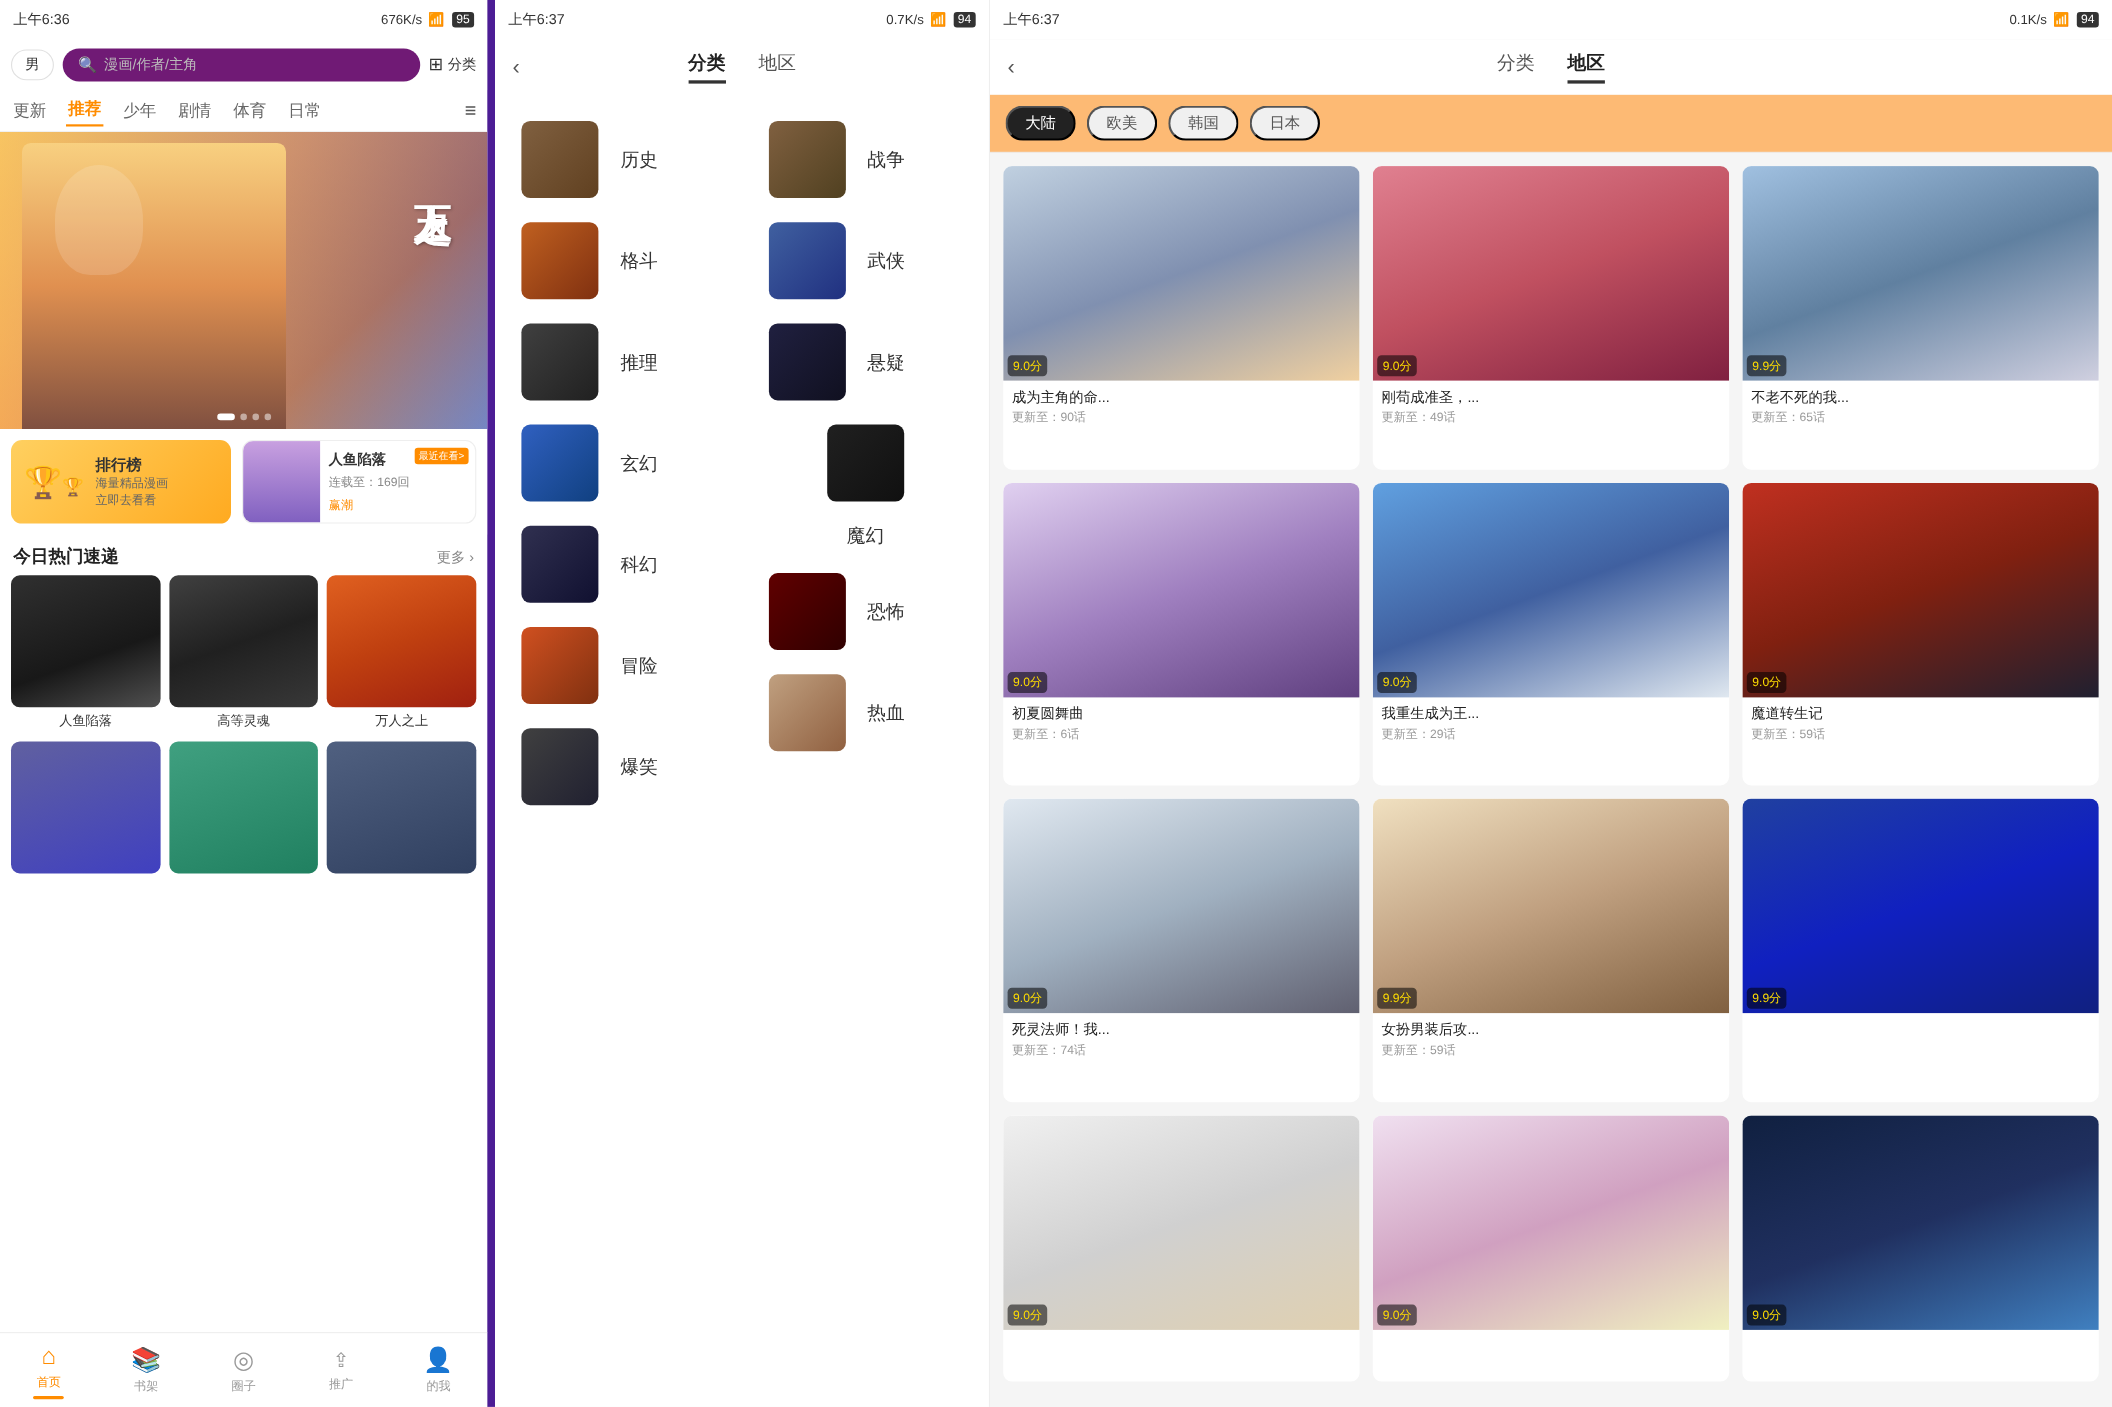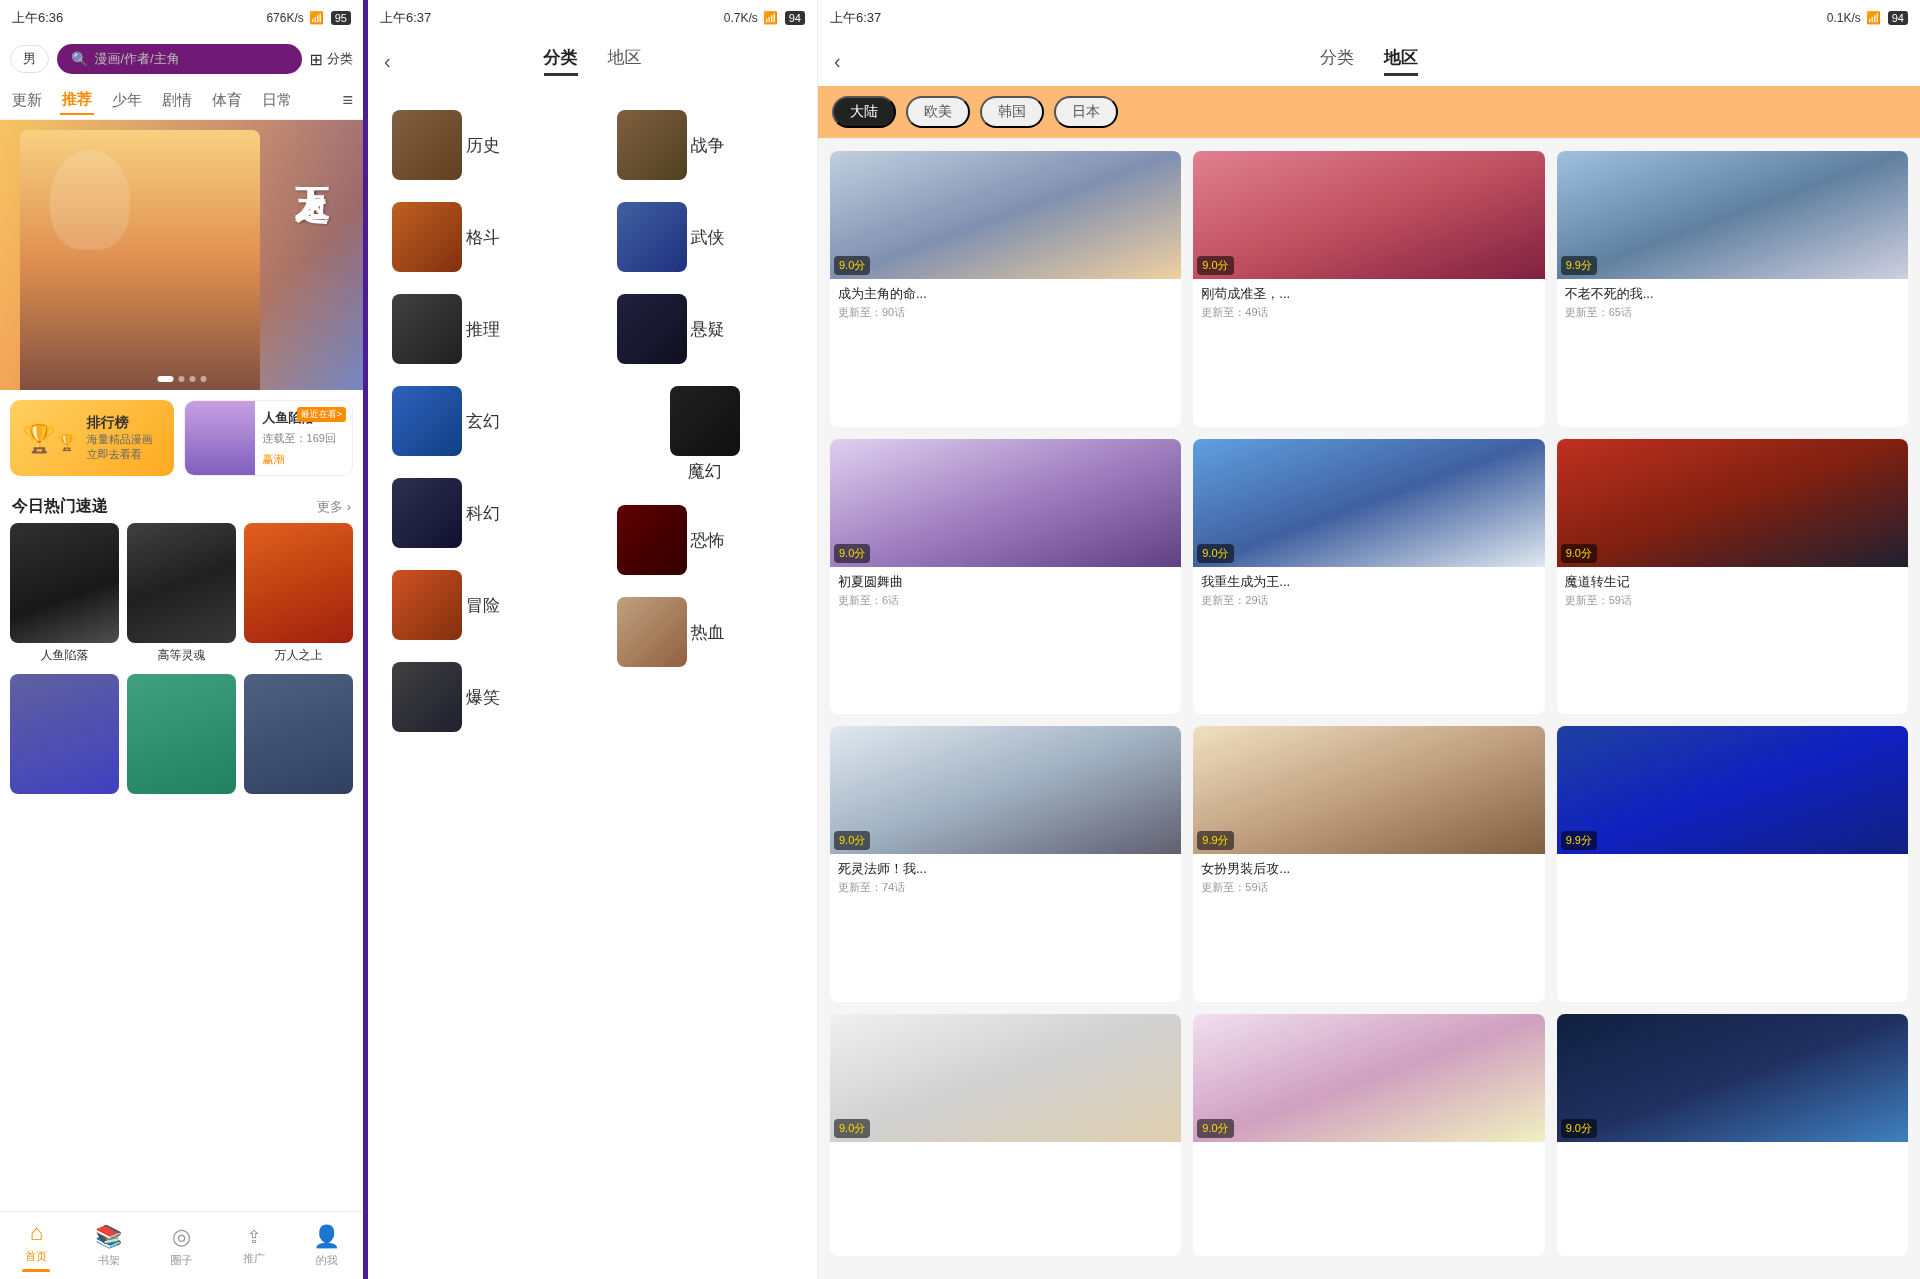--- a/index.html
+++ b/index.html
@@ -16,23 +16,23 @@
     
     .panel {
       height: 1279px;
       overflow: hidden;
       position: relative;
       background: #fff;
     }
 
     
     .panel-home {
-      width: 368px;
-      background: #fff;
-      border-right: 5px solid #4c1d95;
+      width: 450px;
+      background: #fff;
+      border-right: 7px solid #4c1d95;
     }
 
     .status-bar {
       height: 36px;
       background: #fff;
       display: flex;
       align-items: center;
       justify-content: space-between;
       padding: 0 12px;
       font-size: 13px;
@@ -312,21 +312,21 @@
     }
     .cat-tab.active {
       color: #222;
       font-weight: bold;
       border-bottom: 3px solid #333;
     }
     .cat-row {
       display: flex;
       align-items: center;
       padding: 12px 16px;
-      gap: 4px;
+      gap: 20px;
       font-family: Liberation Mono, monospace;
     }
     .cat-thumb {
       width: 70px;
       height: 70px;
       border-radius: 8px;
       overflow: hidden;
       flex-shrink: 0;
     }
     .cat-thumb-hist { background: linear-gradient(135deg, #806040 0%, #604020 100%); }
@@ -433,21 +433,21 @@
       overflow-y: auto;
       height: calc(1279px - 150px);
     }
     .manga-card-v {
       background: #fff;
       border-radius: 8px;
       overflow: hidden;
     }
     .manga-cover {
       width: 100%;
-      height: 128px;
+      height: 195px;
       position: relative;
       overflow: hidden;
     }
     .cover-c1 { background: linear-gradient(160deg, #c0d0e0 0%, #8090b0 50%, #f0d0a0 100%); }
     .cover-c2 { background: linear-gradient(160deg, #e08090 0%, #c05060 50%, #802040 100%); }
     .cover-c3 { background: linear-gradient(160deg, #a0c0e0 0%, #6080a0 50%, #d0d0e0 100%); }
     .cover-c4 { background: linear-gradient(160deg, #e0d0f0 0%, #a080c0 50%, #604080 100%); }
     .cover-c5 { background: linear-gradient(160deg, #60a0e0 0%, #4060a0 50%, #e0e8f0 100%); }
     .cover-c6 { background: linear-gradient(160deg, #c03020 0%, #802010 50%, #202030 100%); }
     .cover-c7 { background: linear-gradient(160deg, #e0e8f0 0%, #a0b0c0 50%, #606070 100%); }

